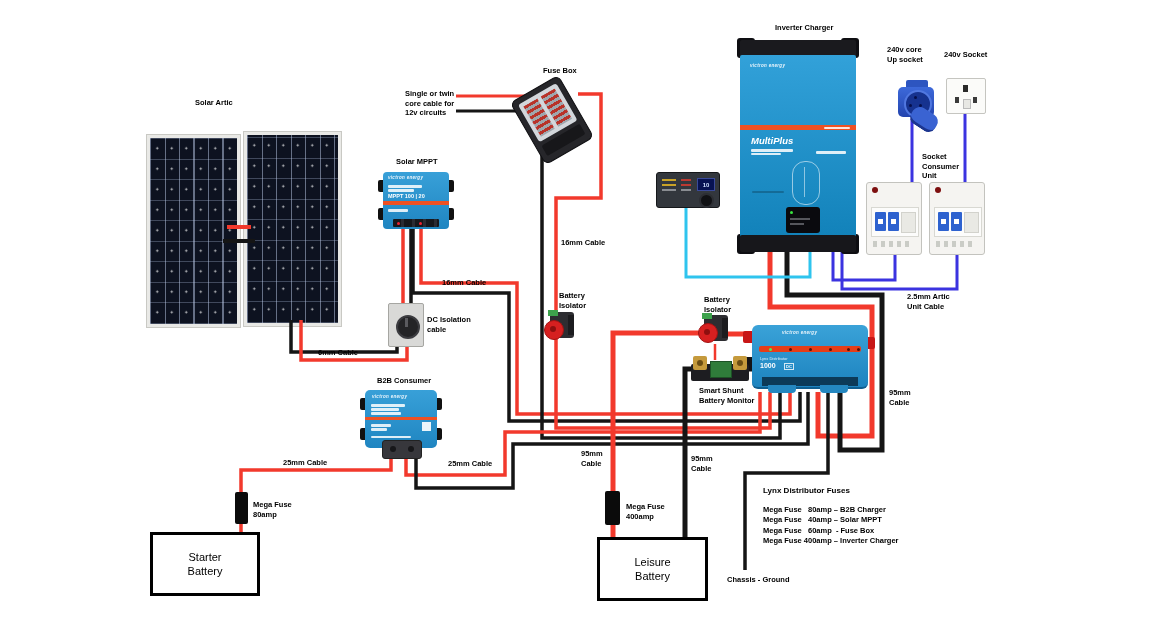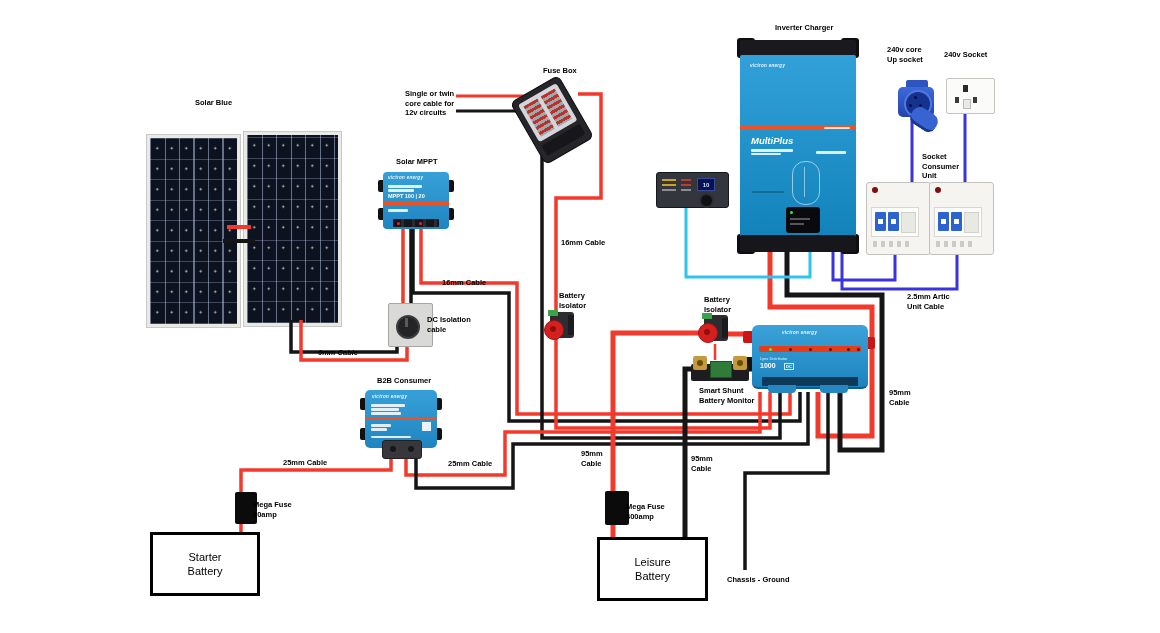--- a/index.html
+++ b/index.html
@@ -1,20 +1,20 @@
 <!DOCTYPE html>
 <html><head>
 <meta charset="utf-8">
 <style>
   html,body{margin:0;padding:0;background:#fff;}
   #canvas{position:relative;width:1160px;height:633px;background:#fff;overflow:hidden;
           font-family:"Liberation Sans",sans-serif;}
   .lbl{position:absolute;font:bold 7.5px "Liberation Sans",sans-serif;color:#000;
        white-space:pre-line;line-height:9.5px;z-index:40;}
-  .dev{position:absolute;z-index:30;padding-left:9px;}
+  .dev{position:absolute;z-index:30;}
   .abs{position:absolute;}
   .panel{position:absolute;z-index:10;border:3px solid #e9e9e6;box-shadow:0 0 0 1px #c9c9c4;
          background-color:#0d1220;
          background-image:
            radial-gradient(circle, rgba(255,255,255,.75) .7px, transparent 1.4px),
            repeating-linear-gradient(90deg, rgba(190,205,235,.5) 0 1px, transparent 1px 14.5px),
            repeating-linear-gradient(0deg, rgba(160,175,205,.35) 0 1px, transparent 1px 20.5px);
          background-size:14.5px 20.5px, auto, auto;}
   svg#wires{position:absolute;left:0;top:0;z-index:20;}
   .bar{position:absolute;background:rgba(255,255,255,.85);height:2.5px;border-radius:1px;}
@@ -265,36 +265,36 @@
 
   <div class="batbox" style="left:150px;top:532px;width:104px;height:58px;">
     <span>Starter
 Battery</span>
   </div>
   <div class="batbox" style="left:597px;top:537px;width:105px;height:58px;">
     <span>Leisure
 Battery</span>
   </div>
 
-  <div class="lbl" style="left:195px;top:98px;">Solar Blue</div>
+  <div class="lbl" style="left:195px;top:98px;">Solar Artic</div>
   <div class="lbl" style="left:396px;top:157px;">Solar MPPT</div>
   <div class="lbl" style="left:543px;top:66px;">Fuse Box</div>
   <div class="lbl" style="left:405px;top:89px;">Single or twin
 core cable for
 12v circuits</div>
   <div class="lbl" style="left:775px;top:23px;">Inverter Charger</div>
   <div class="lbl" style="left:887px;top:45px;">240v core
 Up socket</div>
   <div class="lbl" style="left:944px;top:50px;text-align:right;">240v Socket</div>
   <div class="lbl" style="left:922px;top:152px;">Socket
 Consumer
 Unit</div>
   <div class="lbl" style="left:442px;top:278px;">16mm Cable</div>
   <div class="lbl" style="left:561px;top:238px;">16mm Cable</div>
-  <div class="lbl" style="left:318px;top:348px;font-style:italic;">6mm Cable</div>
+  <div class="lbl" style="left:318px;top:348px;">6mm Cable</div>
   <div class="lbl" style="left:427px;top:315px;">DC Isolation
 cable</div>
   <div class="lbl" style="left:559px;top:291px;">Battery
 Isolator</div>
   <div class="lbl" style="left:704px;top:295px;">Battery
 Isolator</div>
   <div class="lbl" style="left:907px;top:292px;">2.5mm Artic
 Unit Cable</div>
   <div class="lbl" style="left:889px;top:388px;">95mm
 Cable</div>
@@ -306,14 +306,22 @@
   <div class="lbl" style="left:691px;top:454px;">95mm
 Cable</div>
   <div class="lbl" style="left:253px;top:500px;">Mega Fuse
 80amp</div>
   <div class="lbl" style="left:626px;top:502px;">Mega Fuse
 400amp</div>
   <div class="lbl" style="left:699px;top:386px;">Smart Shunt
 Battery Monitor</div>
   <div class="lbl" style="left:727px;top:575px;">Chassis - Ground</div>
 
+  <div class="abs" style="left:763px;top:486px;z-index:40;">
+    <div class="note-line" style="font-size:8px;">Lynx Distributor Fuses</div>
+    <div style="height:8px;"></div>
+    <div class="note-line">Mega Fuse   80amp – B2B Charger</div>
+    <div class="note-line">Mega Fuse   40amp – Solar MPPT</div>
+    <div class="note-line">Mega Fuse   60amp  - Fuse Box</div>
+    <div class="note-line">Mega Fuse 400amp – Inverter Charger</div>
+  </div>
 
 </div>
 
 </body></html>

